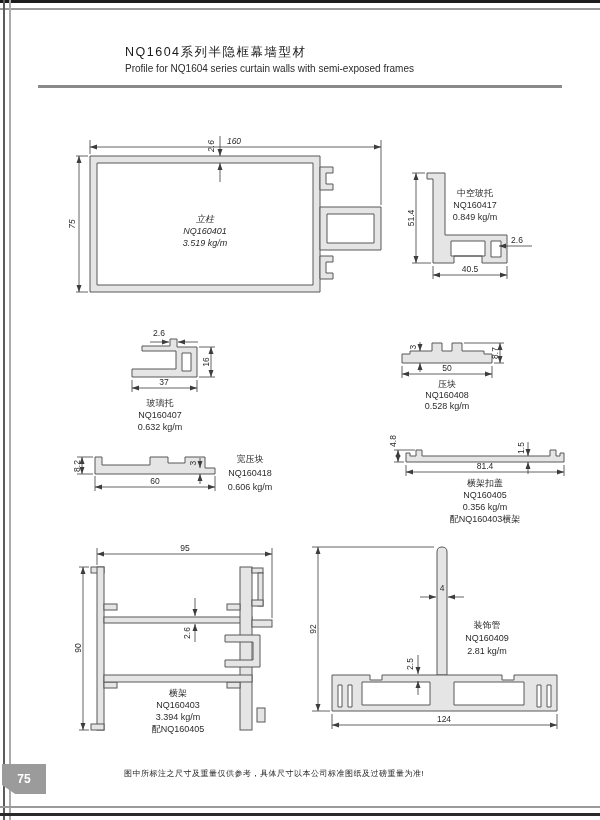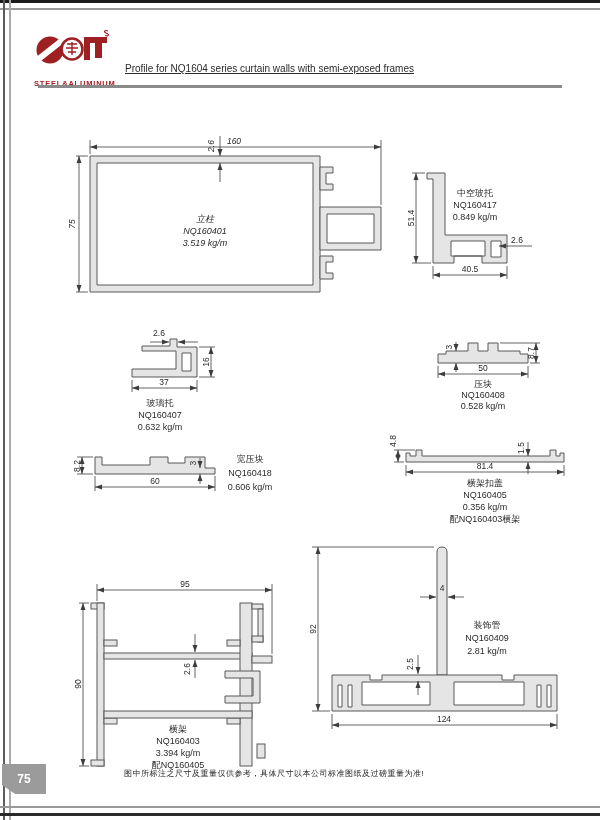--- a/index.html
+++ b/index.html
@@ -9,21 +9,21 @@
   .line-top-black{left:0;top:0;width:600px;height:3px;background:#1c1c1c;}
   .line-top-gray{left:0;top:8px;width:600px;height:1.5px;background:#9a9a9a;}
   .line-left-outer{left:3px;top:0;width:1.5px;height:820px;background:#5c5c5c;}
   .line-left-inner{left:9px;top:0;width:1.5px;height:820px;background:#ababab;}
   .line-bottom-gray{left:0;top:806px;width:600px;height:2px;background:#9a9a9a;}
   .line-bottom-black{left:0;top:813px;width:600px;height:3px;background:#2a2a2a;}
   .logo-wrap{position:absolute;left:34px;top:28px;width:78px;}
   .logo-text{margin-top:1px;font-size:7.5px;font-weight:bold;letter-spacing:0.8px;
              color:#a32026;text-align:center;white-space:nowrap;}
   .title-cn{position:absolute;left:125px;top:44px;font-size:12.5px;letter-spacing:1.5px;color:#1a1a1a;}
-  .title-en{position:absolute;left:125px;top:63px;font-size:10px;color:#2b2b2b;text-decoration:underline;}
+  .title-en{position:absolute;left:125px;top:63px;font-size:10px;color:#2b2b2b;}
   .header-rule{position:absolute;left:38px;top:85px;width:524px;height:2.5px;background:#8a8a8a;}
   .fig{position:absolute;}
   svg text{font-family:"Liberation Sans",sans-serif;fill:#2b2b2b;}
   .dim{font-size:8.5px;}
   .lbl{font-size:9px;}
   .profile{fill:#e5e5e5;stroke:#595959;stroke-width:1;}
   .dline{stroke:#3d3d3d;stroke-width:0.8;fill:none;}
   .page-tab{position:absolute;left:2px;top:764px;width:44px;height:30px;background:#9b9b9b;
             clip-path:polygon(0 0,100% 0,100% 100%,30% 100%,0 70%);
             color:#fff;font-weight:bold;font-size:12px;line-height:30px;text-align:center;}
@@ -35,33 +35,21 @@
 
 <div class="page">
 
   <div class="hline line-top-black"></div>
   <div class="hline line-top-gray"></div>
   <div class="vline line-left-outer"></div>
   <div class="vline line-left-inner"></div>
   <div class="hline line-bottom-gray"></div>
   <div class="hline line-bottom-black"></div>
 
-  <div class="logo-wrap">
-    <svg width="76" height="46" viewBox="0 0 76 46">
-      <circle cx="16" cy="22" r="13.5" fill="#9e2023"></circle>
-      <rect x="-6" y="19" width="44" height="6" fill="#ffffff" transform="rotate(-38 16 22)"></rect>
-      <circle cx="38" cy="21" r="10.5" fill="#ffffff" stroke="#9e2023" stroke-width="2.6"></circle>
-      <g stroke="#9e2023" stroke-width="1.4" fill="none">
-        <path d="M33,16 h10 M32,20 h12 M34,24 h8 M38,14 v13"></path>
-      </g>
-      <path d="M50,9 H73 V15 H68 V30 H61 V15 H56 V32 H50 Z" fill="#9e2023"></path>
-      <path d="M74,3 c-3.5,-1.5 -5,1 -1.5,2.2 c3.5,1.2 2,3.5 -1.5,2.3" stroke="#9e2023" stroke-width="1.1" fill="none"></path>
-    </svg>
-    <div class="logo-text">STEEL&amp;ALUMINUM</div>
-  </div>
+  <div class="title-cn">NQ1604系列半隐框幕墙型材</div>
   <div class="title-en">Profile for NQ1604 series curtain walls with semi-exposed frames</div>
   <div class="header-rule"></div>
 
   <div class="fig" style="left:68px;top:134px;font-style:italic;">
     <svg width="330" height="172" viewBox="0 0 330 172">
       <defs>
           <marker id="ar1" viewBox="0 0 8 6" markerWidth="8" markerHeight="6" refX="7.5" refY="3" orient="auto-start-reverse" markerUnits="userSpaceOnUse">
             <path d="M0.5,0.5 L7.5,3 L0.5,5.5 Z" fill="#3d3d3d"></path>
           </marker>
         </defs>
@@ -130,21 +118,21 @@
       </g>
       <text class="dim" x="71" y="20" text-anchor="middle">2.6</text>
       <text class="dim" text-anchor="middle" transform="rotate(-90 121 46)" x="121" y="46">16</text>
       <text class="dim" x="76" y="69" text-anchor="middle">37</text>
       <text class="lbl" x="72" y="90" text-anchor="middle">玻璃托</text>
       <text class="lbl" x="72" y="102" text-anchor="middle">NQ160407</text>
       <text class="lbl" x="72" y="114" text-anchor="middle">0.632 kg/m</text>
     </svg>
   </div>
 
-  <div class="fig" style="left:412px;top:330px;">
+  <div class="fig" style="left:376px;top:330px;">
     <svg width="135" height="88" viewBox="0 0 135 88">
       <defs>
           <marker id="ar4" viewBox="0 0 8 6" markerWidth="8" markerHeight="6" refX="7.5" refY="3" orient="auto-start-reverse" markerUnits="userSpaceOnUse">
             <path d="M0.5,0.5 L7.5,3 L0.5,5.5 Z" fill="#3d3d3d"></path>
           </marker>
         </defs>
       <path class="profile" d="M26,24 H34 V21 H56 V13 H66 V21 H76 V13 H86 V21 H108 V24 H116 V33 H26 Z"></path>
       <g>
         <line class="dline" x1="44" y1="12" x2="44" y2="21" marker-end="url(#ar4)"></line>
         <line class="dline" x1="44" y1="42" x2="44" y2="33" marker-end="url(#ar4)"></line>
@@ -206,21 +194,21 @@
       <text class="dim" text-anchor="middle" transform="rotate(-90 8 17)" x="8" y="17">4.8</text>
       <text class="dim" text-anchor="middle" transform="rotate(-90 136 24)" x="136" y="24">1.5</text>
       <text class="dim" x="97" y="45" text-anchor="middle">81.4</text>
       <text class="lbl" x="97" y="62" text-anchor="middle">横架扣盖</text>
       <text class="lbl" x="97" y="74" text-anchor="middle">NQ160405</text>
       <text class="lbl" x="97" y="86" text-anchor="middle">0.356 kg/m</text>
       <text class="lbl" x="97" y="98" text-anchor="middle">配NQ160403横架</text>
     </svg>
   </div>
 
-  <div class="fig" style="left:55px;top:540px;margin-top:36px;">
+  <div class="fig" style="left:55px;top:540px;">
     <svg width="250" height="208" viewBox="0 0 250 208">
       <defs>
           <marker id="ar7" viewBox="0 0 8 6" markerWidth="8" markerHeight="6" refX="7.5" refY="3" orient="auto-start-reverse" markerUnits="userSpaceOnUse">
             <path d="M0.5,0.5 L7.5,3 L0.5,5.5 Z" fill="#3d3d3d"></path>
           </marker>
         </defs>
       <g>
         <rect class="profile" x="36" y="27" width="13" height="6"></rect>
         <rect class="profile" x="42" y="27" width="7" height="163"></rect>
         <rect class="profile" x="36" y="184" width="13" height="6"></rect>

